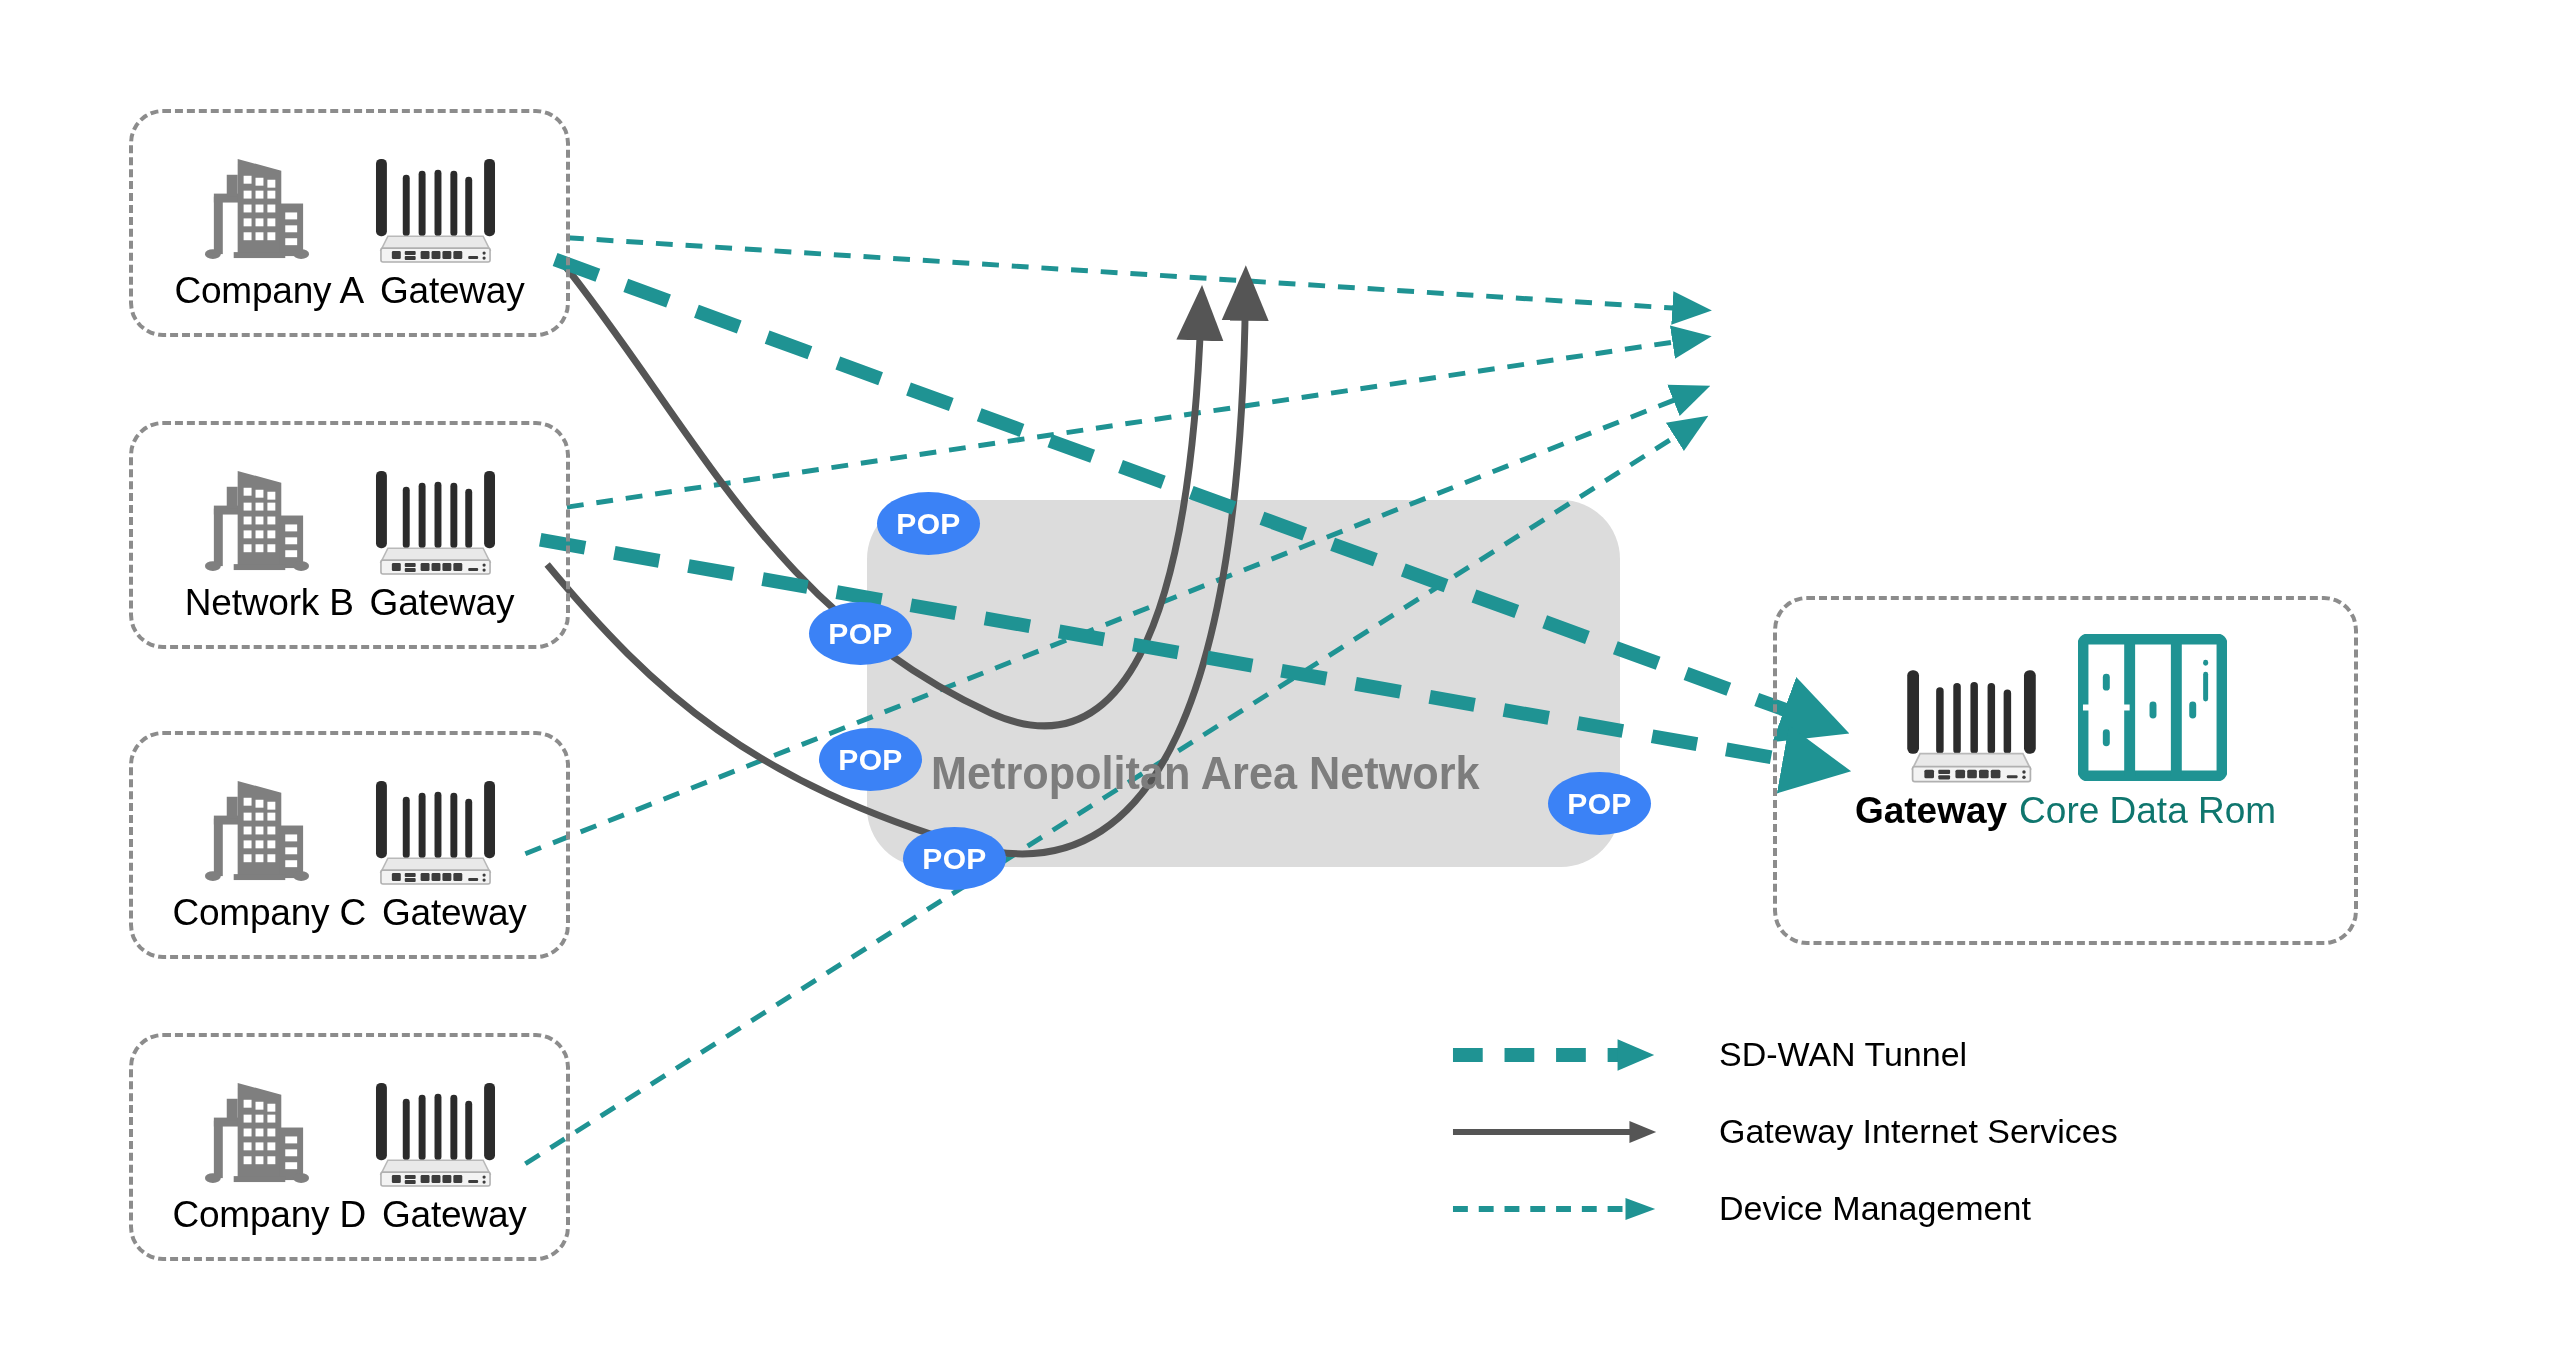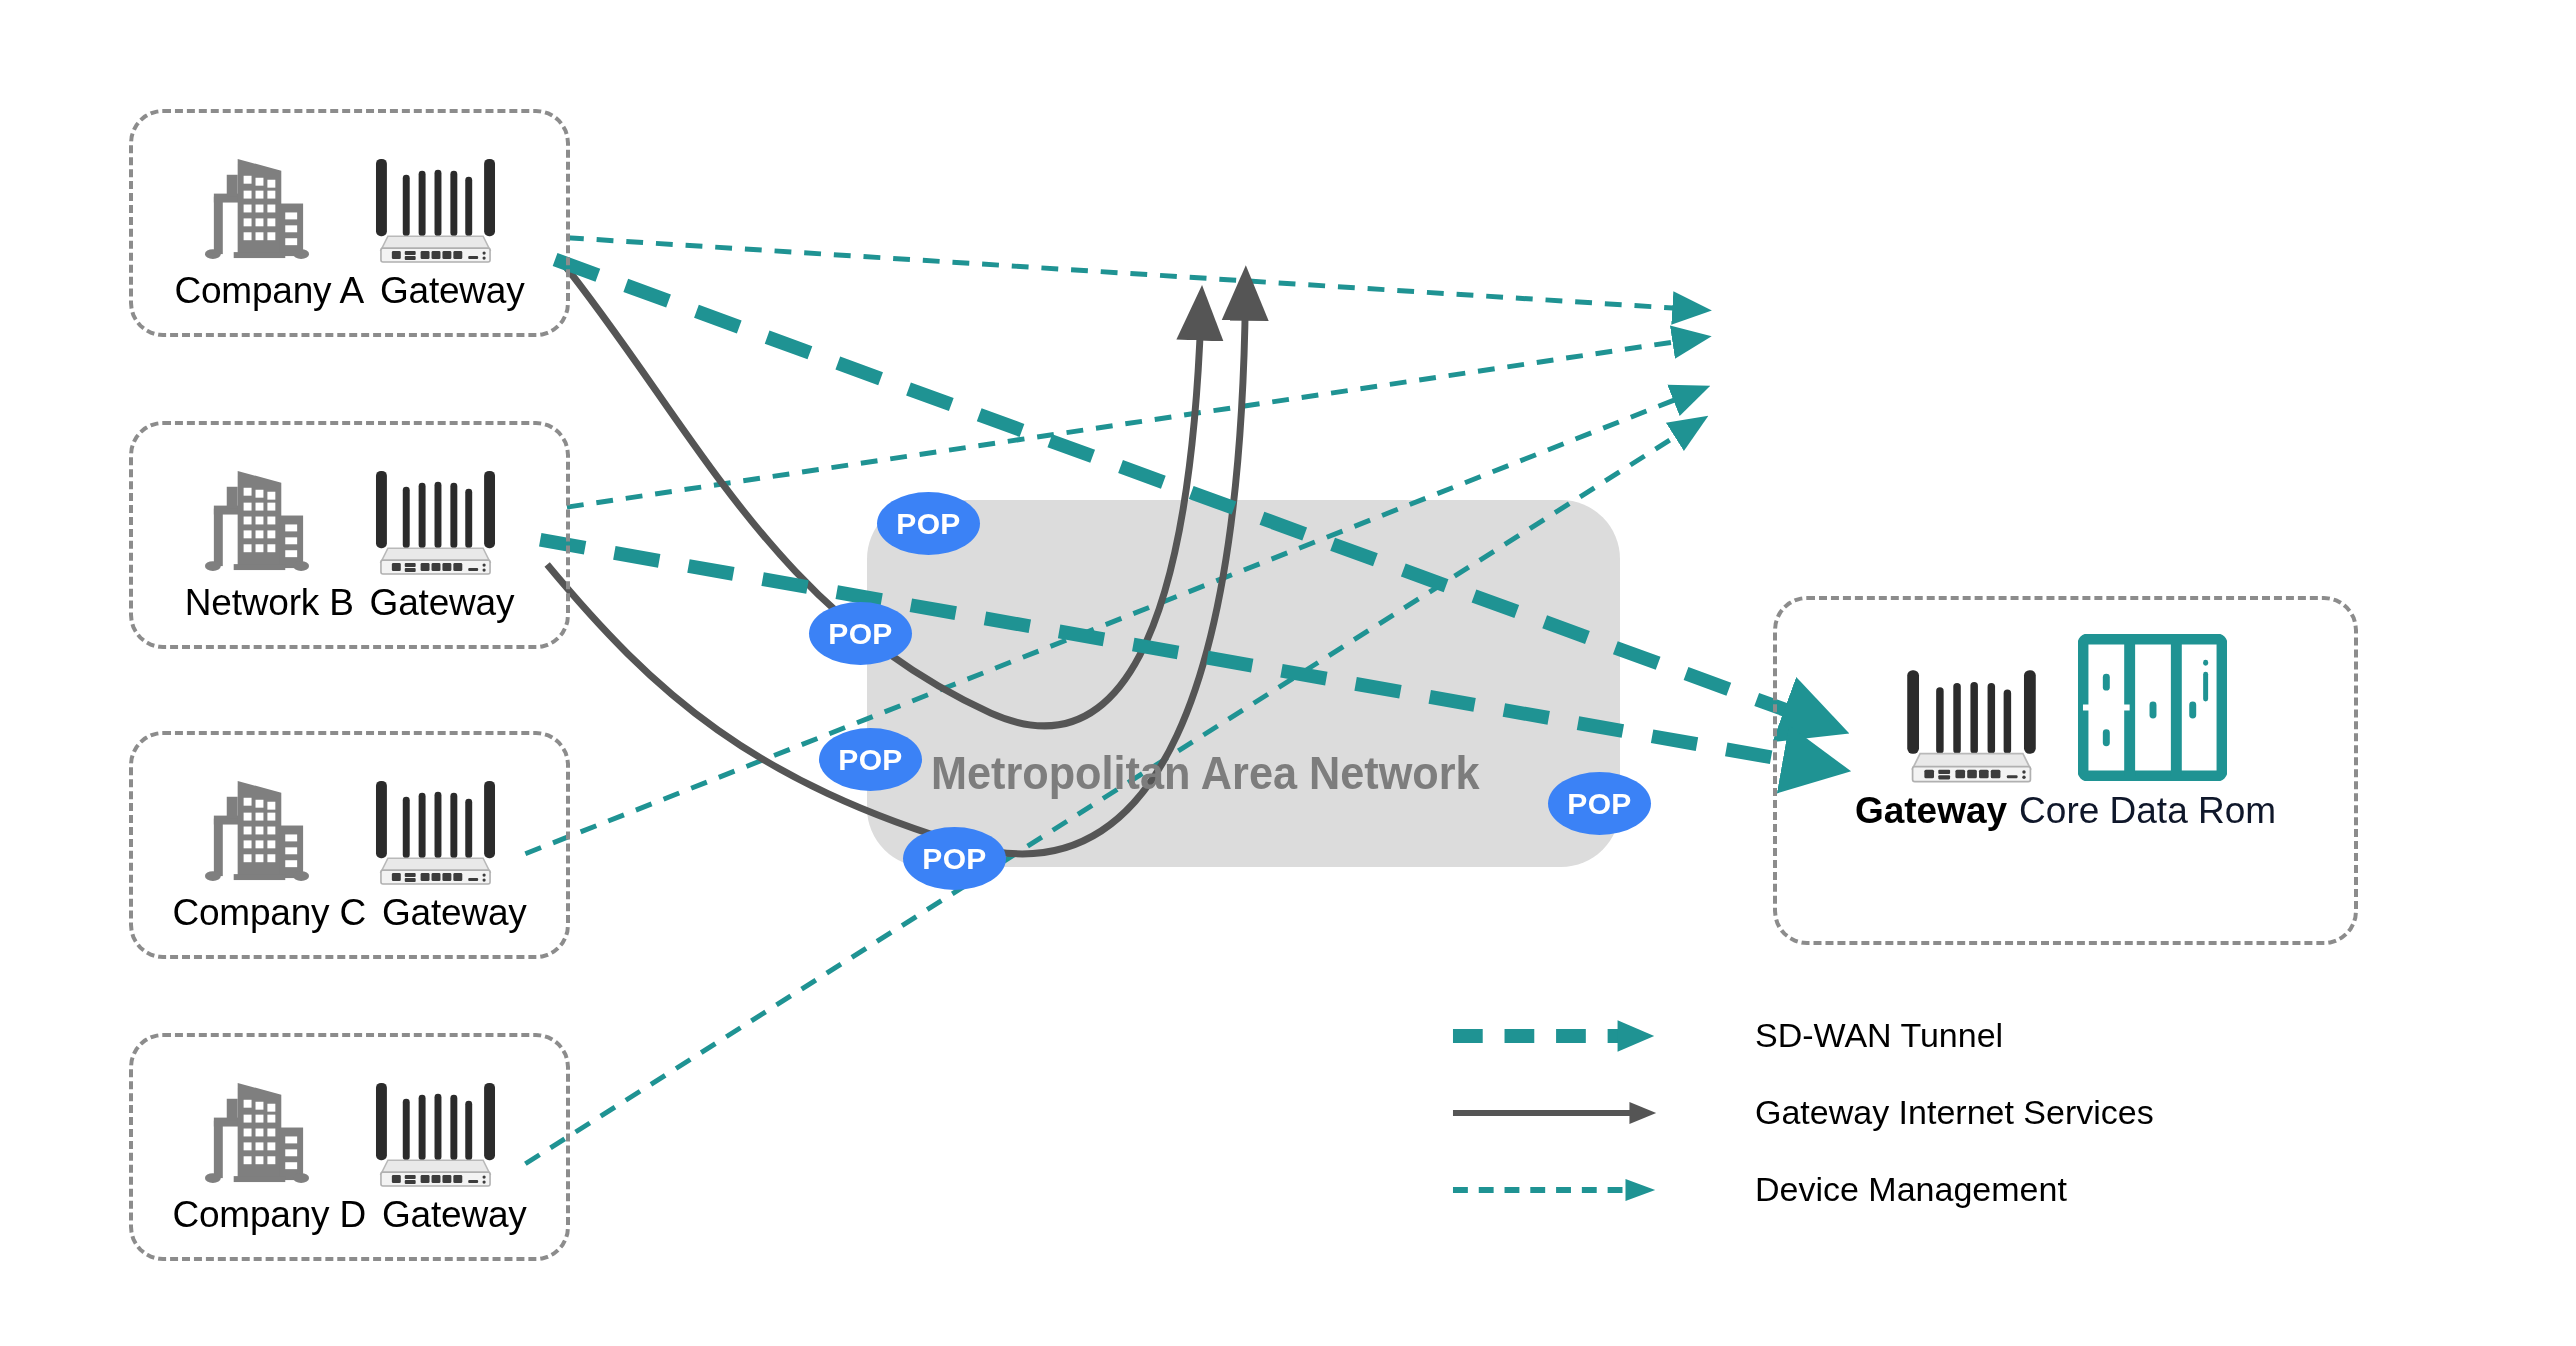--- a/index.html
+++ b/index.html
@@ -163,34 +163,34 @@
     gap: 12px;
     white-space: nowrap;
   }
   #dc-gateway-label {
     font-size: 37px;
     font-weight: bold;
     color: #000;
   }
   #dc-rack-label {
     font-size: 37px;
-    color: #0f172a;
+    color: #0f766e;
   }
 
   
   #legend {
     position: absolute;
     left: 1451px;
     top: 1016px;
     width: 892px;
   }
   .legend-row {
     display: flex;
+    align-items: center;
     height: 77px;
-    gap: 36px;
   }
   .legend-sample {
     width: 228px;
     height: 40px;
     position: relative;
     flex: 0 0 228px;
   }
   .legend-text {
     font-size: 34px;
     color: #000;

